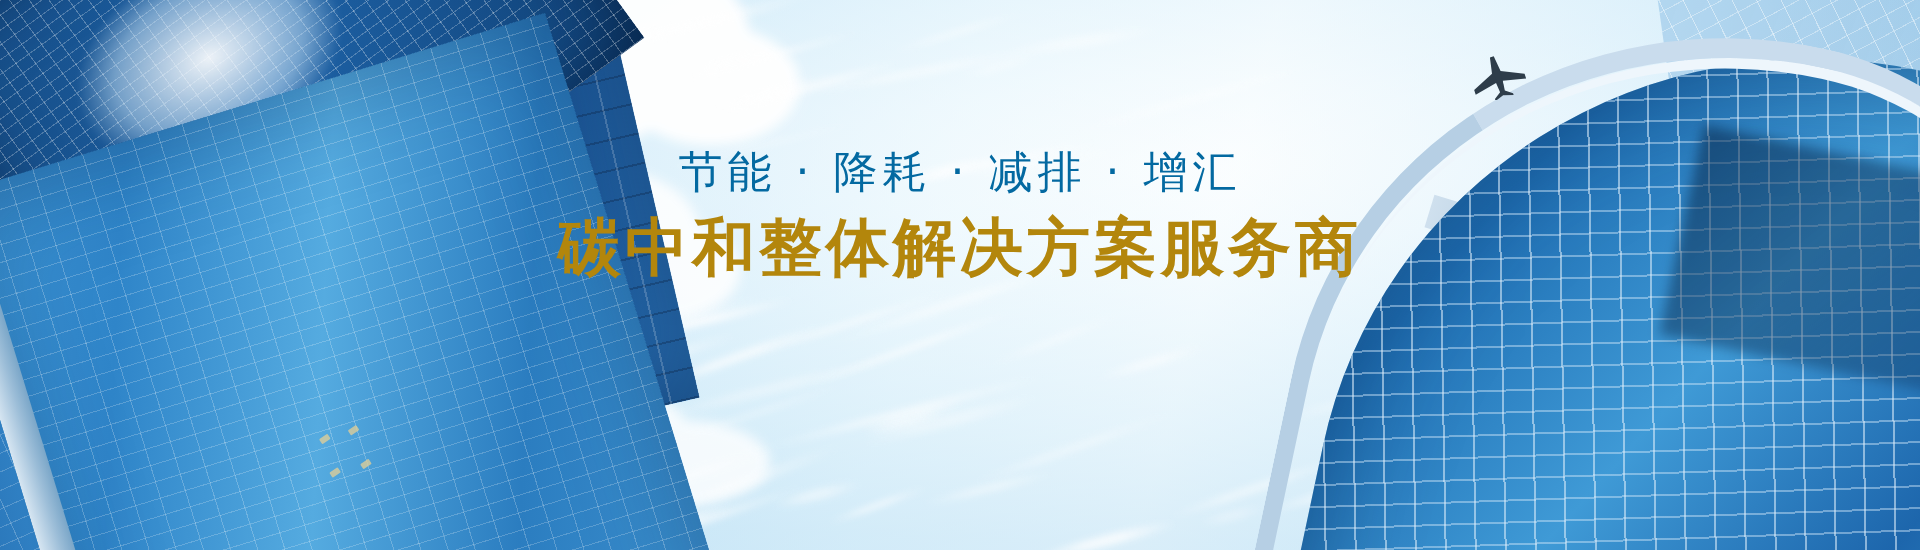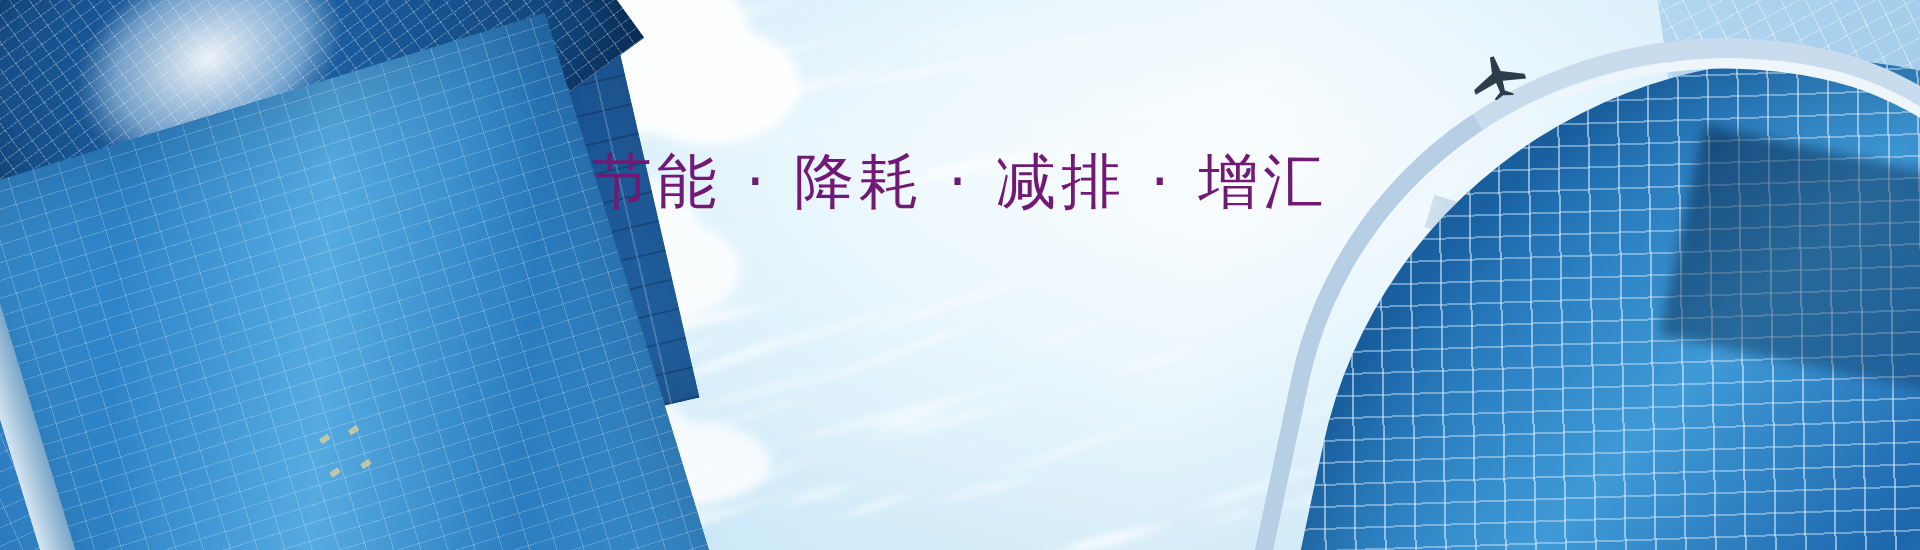--- a/index.html
+++ b/index.html
@@ -227,23 +227,23 @@
     font-family:"Liberation Serif","DejaVu Serif",serif;
     font-size:21px;
     letter-spacing:2.2px;
     color:#c6ced5;
     line-height:1;
     white-space:nowrap;
   }
   .subtitle{
     margin-top:26px;
     font-family:"DejaVu Sans","Liberation Sans",sans-serif;
-    font-size:60px;
+    font-size:44px;
     letter-spacing:5px;
-    color:#701a75;
+    color:#0369a1;
     line-height:1.18;
     white-space:nowrap;
   }
   .headline{
     margin-top:12px;
     font-family:"DejaVu Sans","Liberation Sans",sans-serif;
     font-weight:bold;
     font-size:63px;
     letter-spacing:4px;
     color:#b3860c;
@@ -390,15 +390,16 @@
 
   <svg id="plane" viewBox="0 0 64 48">
     <g fill="#2e3d4a" transform="rotate(-18 32 24)">
       <path d="M30 4 L34 4 L36 20 L58 30 L58 35 L35 30 L34 40 L41 45 L41 47 L31 44 L22 47 L22 45 L29 40 L28 30 L5 35 L5 30 L27 20 Z"></path>
       <ellipse cx="32" cy="24" rx="3.2" ry="14"></ellipse>
     </g>
   </svg>
 
   <div class="copy">
     <div class="subtitle">节能 · 降耗 · 减排 · 增汇</div>
+    <div class="headline">碳中和整体解决方案服务商</div>
   </div>
 
 </div>
 
 </body></html>

